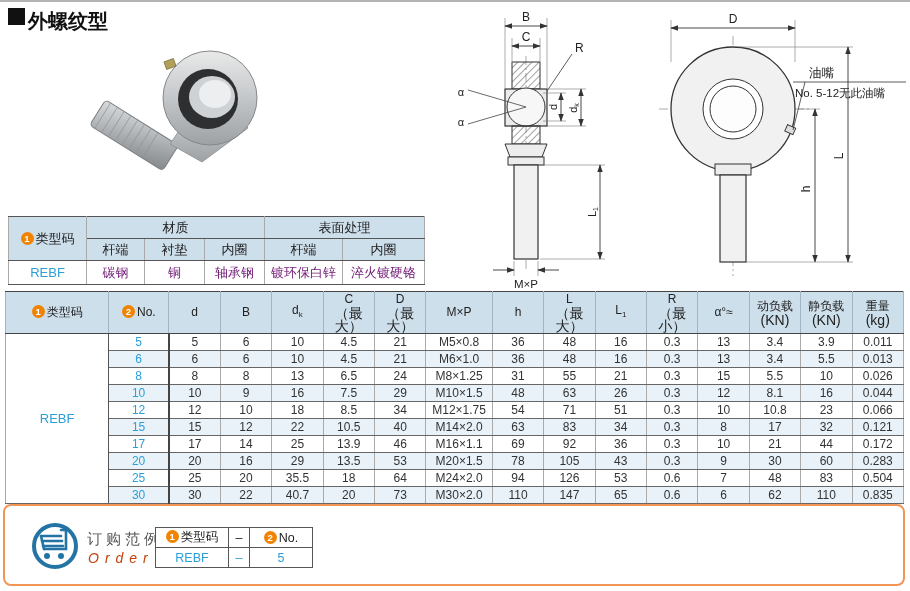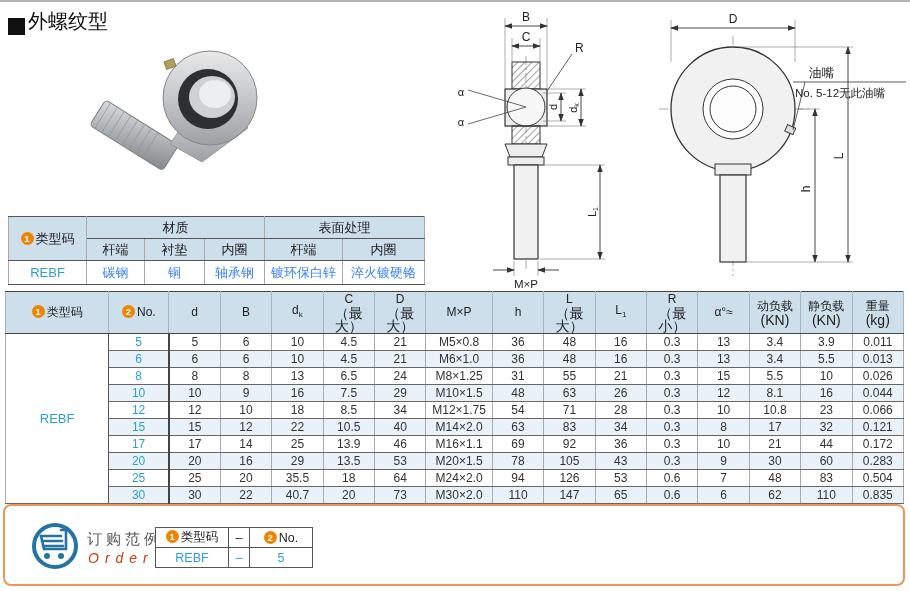--- a/index.html
+++ b/index.html
@@ -1,38 +1,38 @@
 <!DOCTYPE html>
 <html><head>
 <meta charset="utf-8">
 <style>
   html,body{margin:0;padding:0;}
   body{font-family:"Liberation Sans","DejaVu Sans",sans-serif;background:#fff;}
   .page{position:relative;width:910px;height:591px;background:#fff;overflow:hidden;}
   .topline{position:absolute;left:0;top:0;width:910px;height:2px;background:#b3b3b3;}
 
   
-  .title{position:absolute;left:8px;top:8px;display:flex;align-items:flex-end;font-size:20px;font-weight:normal;color:#111;}
+  .title{position:absolute;left:8px;top:8px;display:flex;align-items:flex-start;font-size:20px;font-weight:bold;color:#111;}
   .title .sq{width:17px;height:17px;background:#111;display:inline-block;margin-right:3px;}
 
   
   .photo{position:absolute;left:52px;top:36px;}
   .diag-left{position:absolute;left:448px;top:4px;}
   .diag-right{position:absolute;left:643px;top:4px;}
   svg text{font-family:"Liberation Sans","DejaVu Sans",sans-serif;fill:#222;}
 
   
   table{border-collapse:collapse;table-layout:fixed;}
   th,td{padding:0;text-align:center;vertical-align:middle;font-weight:normal;}
 
   
   .mat-table{position:absolute;left:8px;top:216px;width:404px;font-size:13px;border:1px solid #555;}
   .mat-table th,.mat-table td{border-top:1px solid #555;border-bottom:1px solid #555;border-left:1px solid #a9a9a9;border-right:1px solid #a9a9a9;height:21px;}
   .mat-table th{background:#cedfec;color:#222;}
-  .mat-table td{background:#fff;color:#3b82f6;}
+  .mat-table td{background:#fff;color:#701a75;}
   .mat-table .code{color:#2b9fd8;}
   .mat-table tr:last-child td{height:23px;}
 
   
   .main-table{position:absolute;left:5px;top:291px;width:899px;font-size:12px;border:1px solid #444;}
   .main-table th{background:#cedfec;border:1px solid #9fb4c4;border-top:1px solid #444;border-bottom:1px solid #444;height:17px;color:#222;}
   .main-table thead th{height:34px;}
   .main-table td{border-top:1px solid #666;border-bottom:1px solid #666;border-left:1px solid #aaa;border-right:1px solid #aaa;height:16px;color:#333;}
   .main-table tbody tr:nth-child(even) td{background:#e9f2f9;}
   .main-table td.typecode{background:#fff!important;color:#2b9fd8;font-size:13px;border-right:1px solid #555;}
@@ -377,21 +377,21 @@
         <tr>
           <td class="no">12</td>
           <td>12</td>
           <td>10</td>
           <td>18</td>
           <td>8.5</td>
           <td>34</td>
           <td>M12×1.75</td>
           <td>54</td>
           <td>71</td>
-          <td>28</td>
+          <td>51</td>
           <td>0.3</td>
           <td>10</td>
           <td>10.8</td>
           <td>23</td>
           <td>0.066</td>
         </tr>
         <tr>
           <td class="no">15</td>
           <td>15</td>
           <td>12</td>

